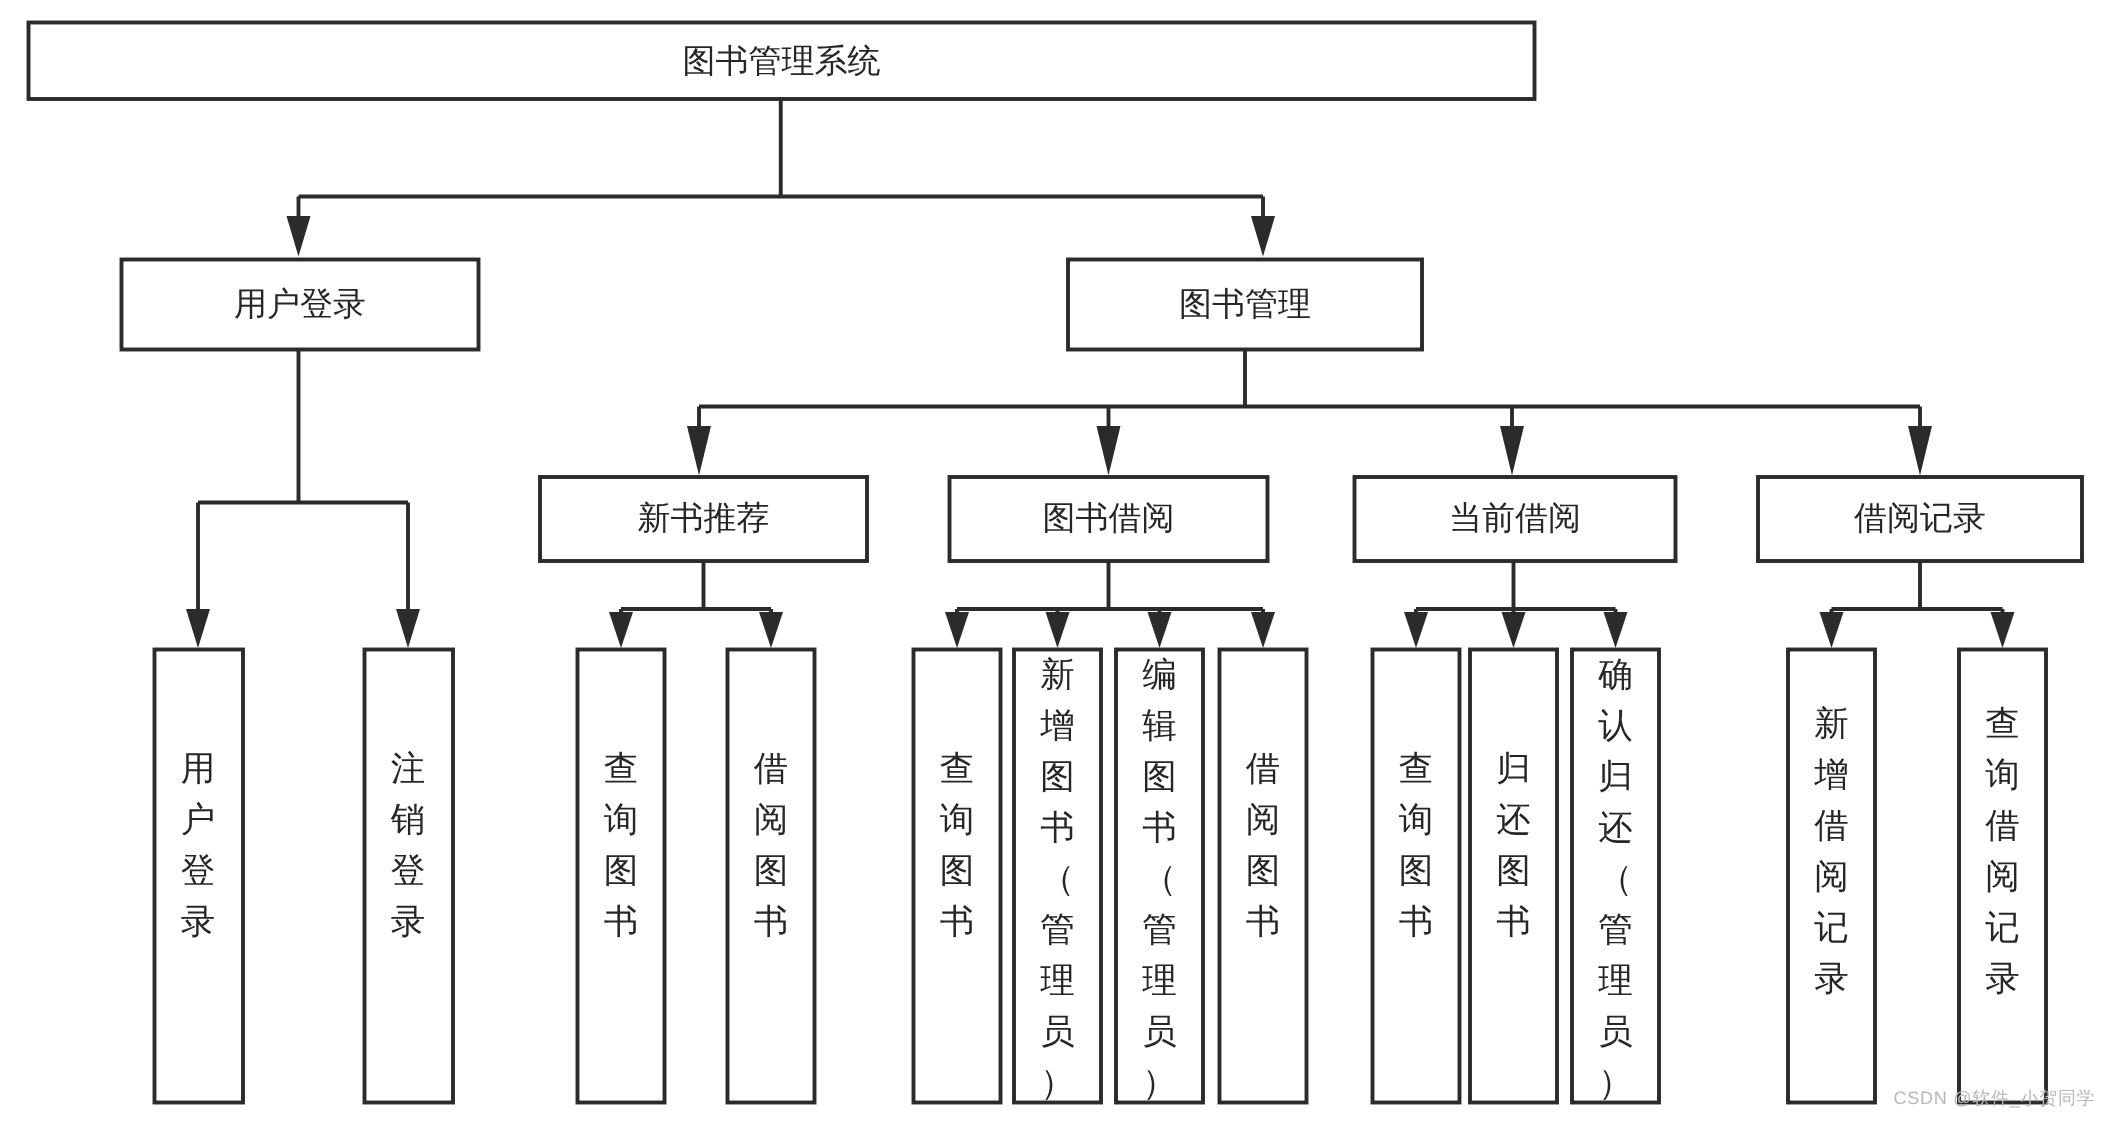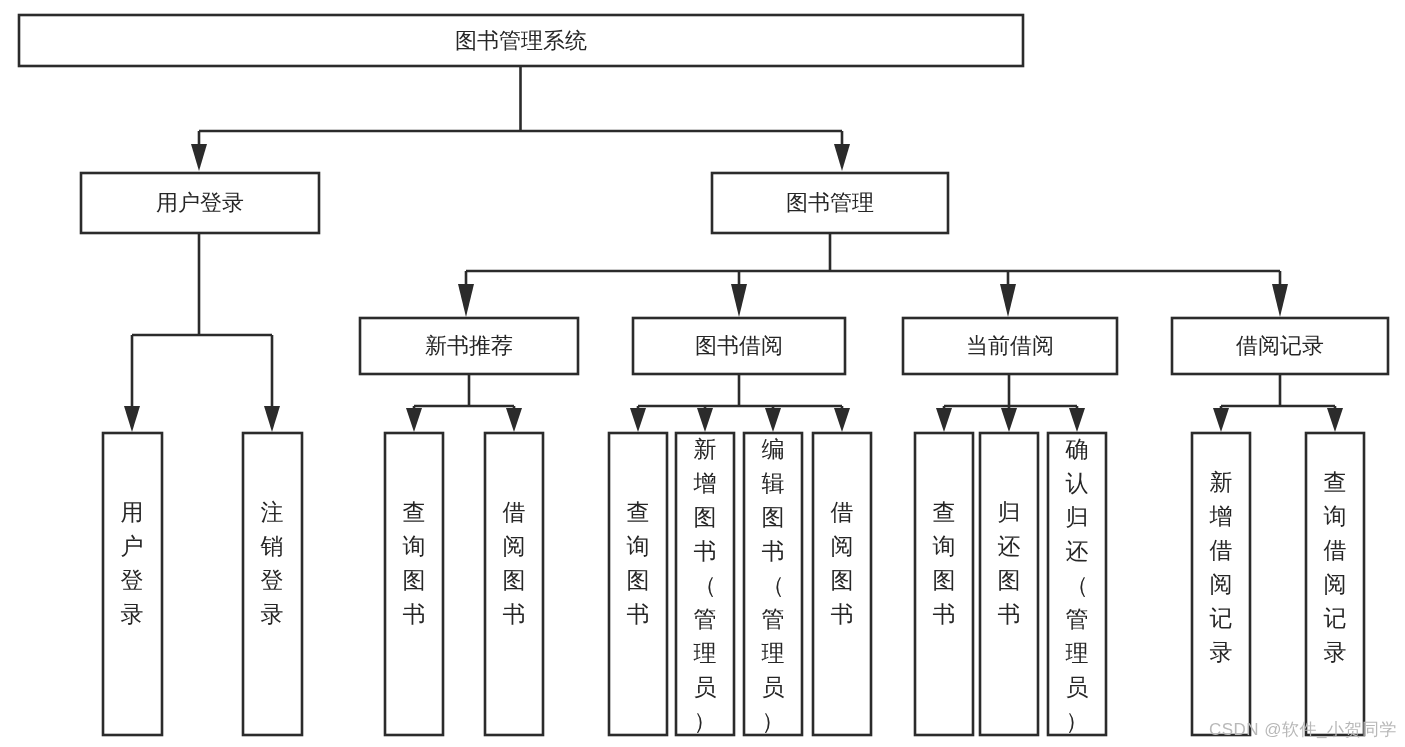--- a/index.html
+++ b/index.html
@@ -52,21 +52,21 @@
   }
   .edge-arrow {
     fill: #2b2b2b;
     stroke: none;
   }
   .watermark-text {
     position: absolute;
     right: 8px;
     bottom: 6px;
     font-family: "Liberation Sans", "DejaVu Sans", sans-serif;
-    font-size: 17px;
+    font-size: 12px;
     color: #b8b8b8;
     white-space: nowrap;
     letter-spacing: 0.5px;
     user-select: none;
   }
 </style>
 </head>
 <body>
 
 <div id="diagram-root">

